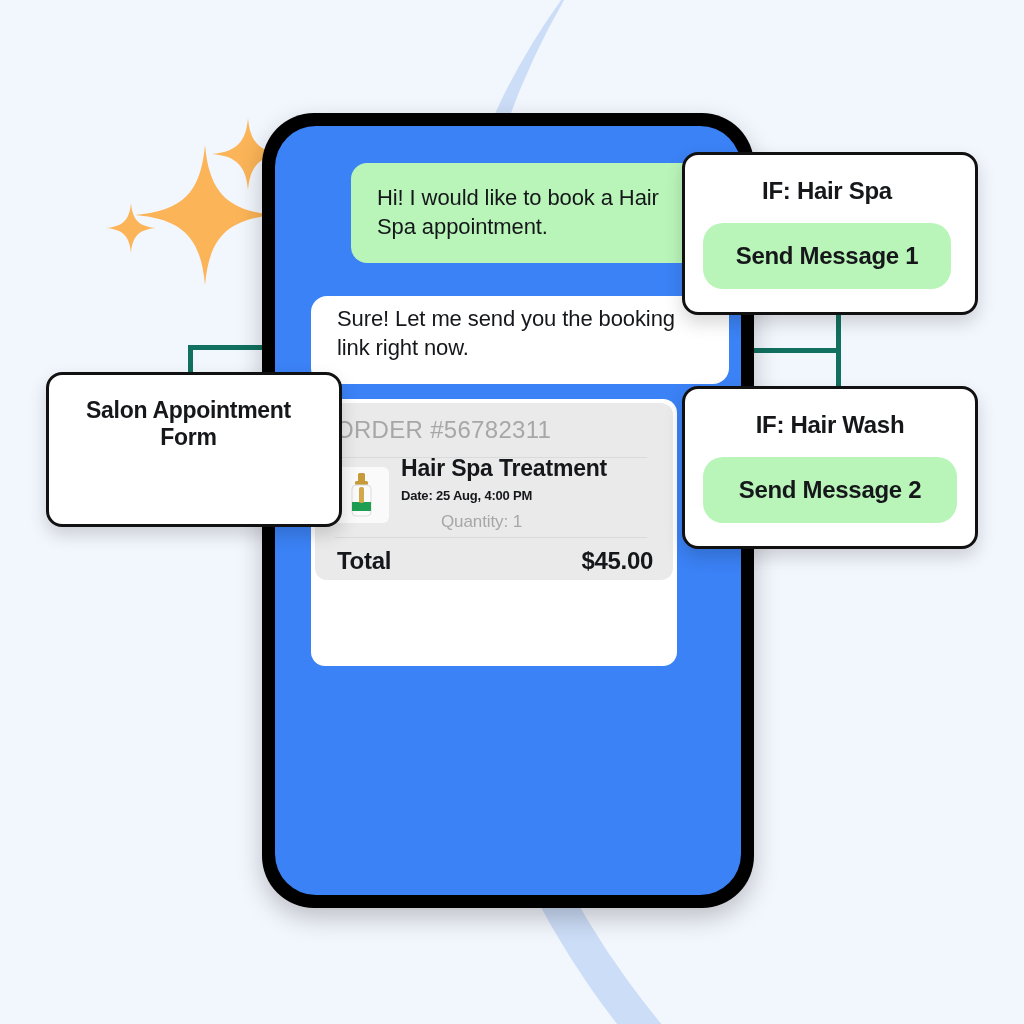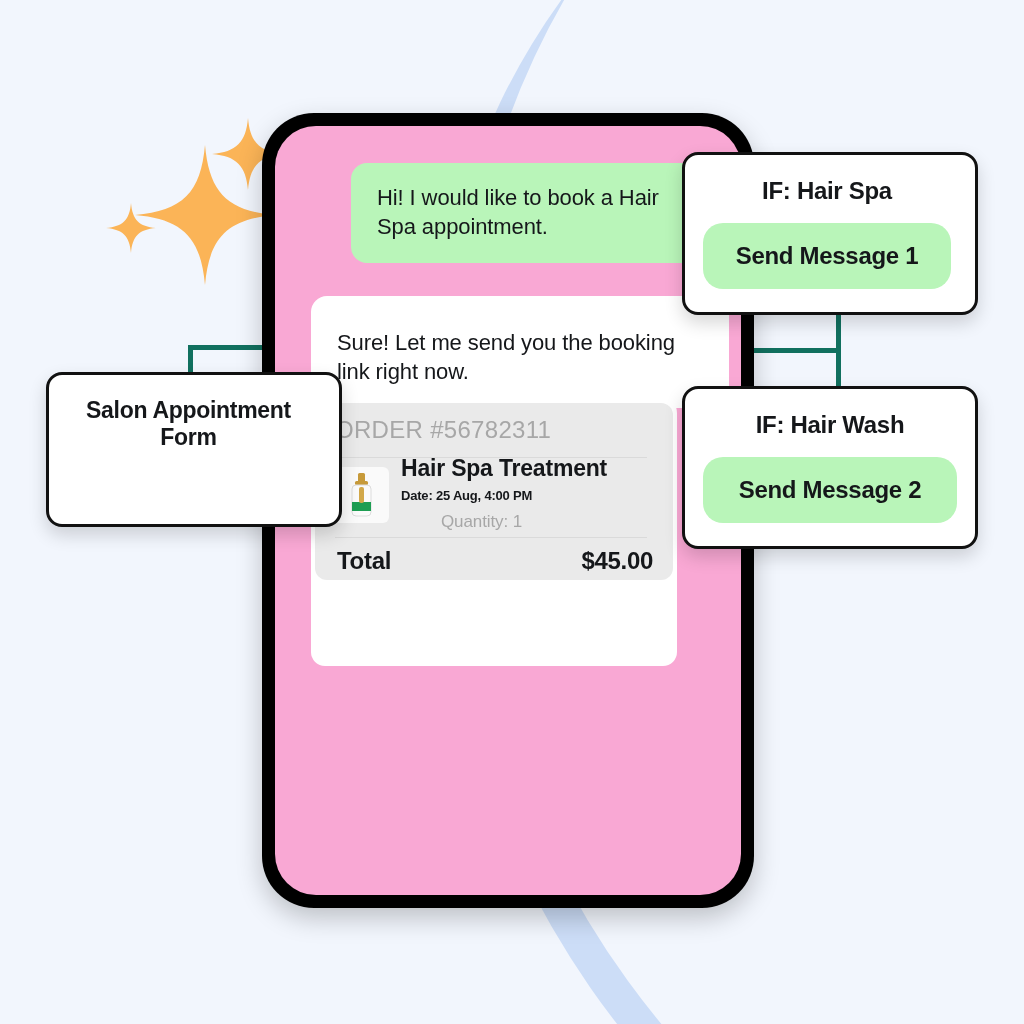--- a/index.html
+++ b/index.html
@@ -57,21 +57,21 @@
     left: 262px; top: 113px;
     width: 492px; height: 795px;
     background: #000000;
     border-radius: 52px;
     box-shadow: 0 10px 26px rgba(0,0,0,0.22);
   }
   #phone-screen {
     position: absolute;
     left: 13px; top: 13px;
     width: 466px; height: 769px;
-    background: #f9a8d4;
+    background: #3b82f6;
     border-radius: 41px;
     overflow: hidden;
   }
 
   
   .bubble {
     position: absolute;
     box-sizing: border-box;
     font-size: 22px;
     line-height: 1.32;
@@ -81,21 +81,21 @@
   .bubble-out {
     left: 76px; top: 37px;
     width: 372px;
     padding: 20px 26px 22px 26px;
     background: #B9F5B9;
     border-radius: 16px;
   }
   .bubble-in {
     left: 36px; top: 170px;
     width: 418px;
-    padding: 32px 26px 22px 26px;
+    padding: 8px 26px 22px 26px;
     background: #FFFFFF;
     border-radius: 16px;
   }
 
   
   #order-card {
     position: absolute;
     left: 36px; top: 273px;
     width: 366px; height: 267px;
     background: #FFFFFF;

